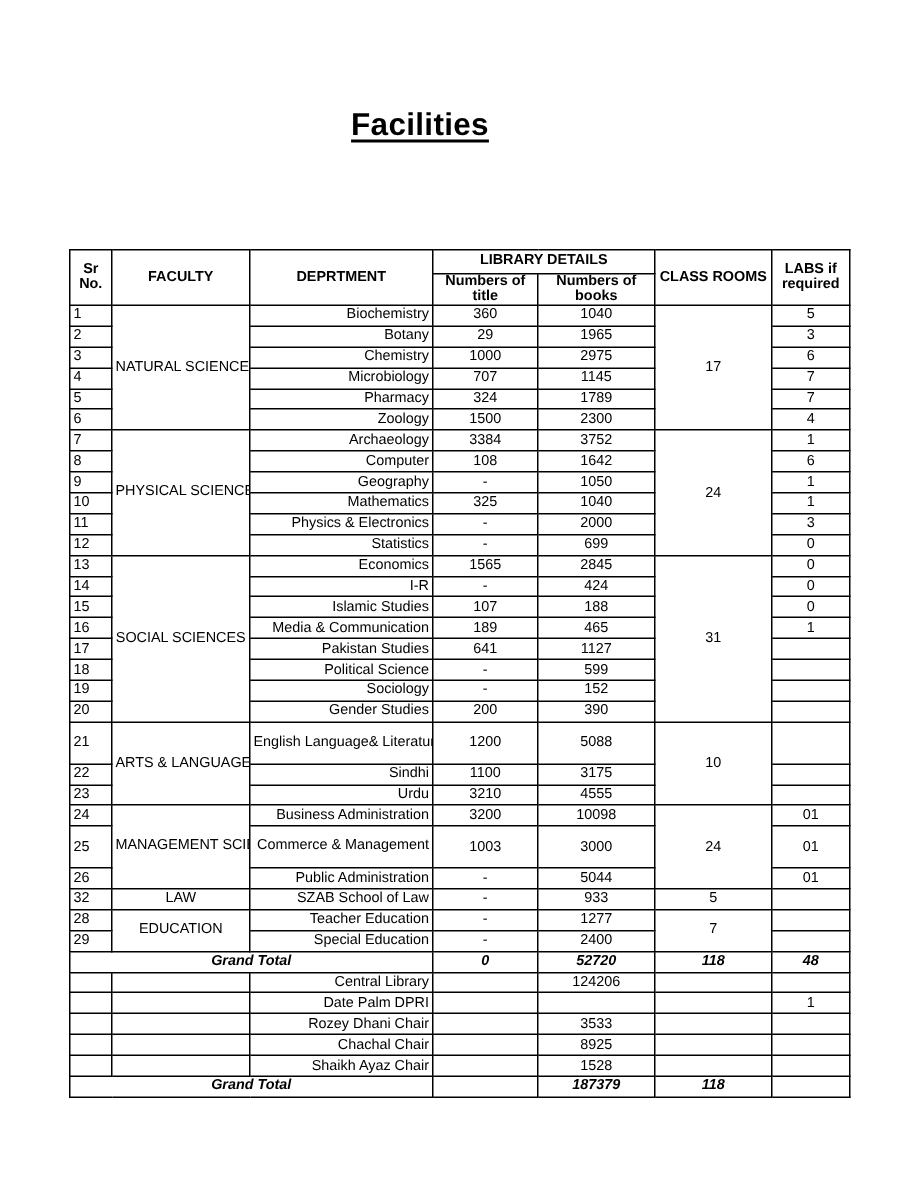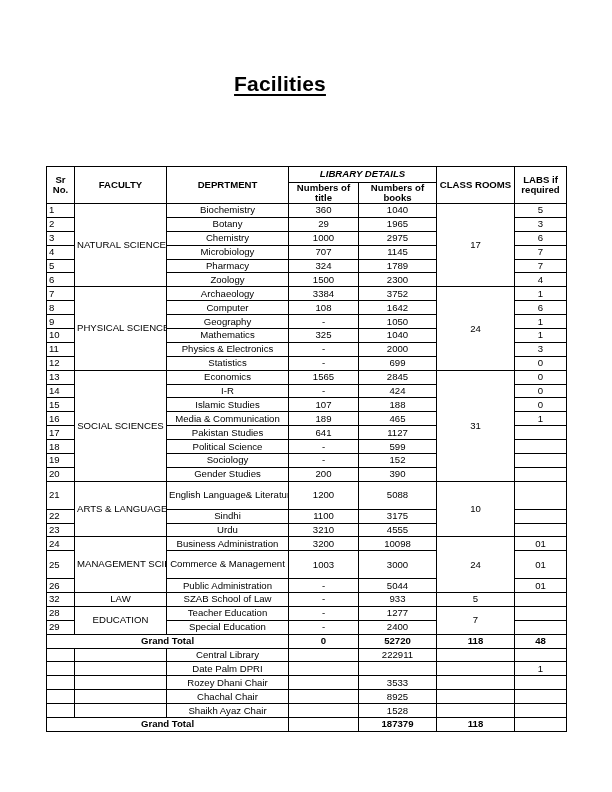--- a/index.html
+++ b/index.html
@@ -11,30 +11,30 @@
   .title span { text-decoration: underline; text-underline-offset: 3px; text-decoration-thickness: 1.5px; }
   table.fac {
     position: absolute; left: 46px; top: 119px;
     border-collapse: collapse; table-layout: fixed; width: 520px;
     font-size: 9.6px; line-height: 1.05; margin-top: 47px;
   }
   table.fac td, table.fac th {
     border: 1px solid #000; padding: 0 2px; height: 12.9px; vertical-align: middle; overflow: hidden; white-space: nowrap;
   }
   table.fac th { font-weight: bold; text-align: center; white-space: normal; }
-  th.h1 { height: 26px; font-style: italic; }
+  th.h1 { height: 26px; }
   th.h2 { height: 26px; }
   td.sr { text-align: left; padding-left: 3px; }
   td.fac-cell { text-align: center; white-space: normal; line-height: 1.3; }
-  td.dept { text-align: center; padding-left: 3px; }
+  td.dept { text-align: right; padding-left: 3px; }
   td.num { text-align: center; }
   td.wrap { white-space: normal; line-height: 1.3; }
   tr.dbl td { height: 26.8px; }
   td.top { vertical-align: top; }
-  tr.total td { font-weight: bold; text-align: center; }
+  tr.total td { font-weight: bold; text-align: center; font-style: italic; }
 </style>
 </head>
 <body>
 
 <div class="title"><span>Facilities</span></div>
 
 <table class="fac">
   <colgroup>
     <col style="width:28px">
       <col style="width:92px">
@@ -281,21 +281,21 @@
         <td>0</td>
         <td>52720</td>
         <td>118</td>
         <td>48</td>
       </tr>
       <tr>
         <td class="sr"></td>
         <td></td>
         <td class="dept">Central Library</td>
         <td class="num"></td>
-        <td class="num">222911</td>
+        <td class="num">124206</td>
         <td class="num"></td>
         <td class="num"></td>
       </tr>
       <tr>
         <td class="sr"></td>
         <td></td>
         <td class="dept">Date Palm DPRI</td>
         <td class="num"></td>
         <td class="num"></td>
         <td class="num"></td>

